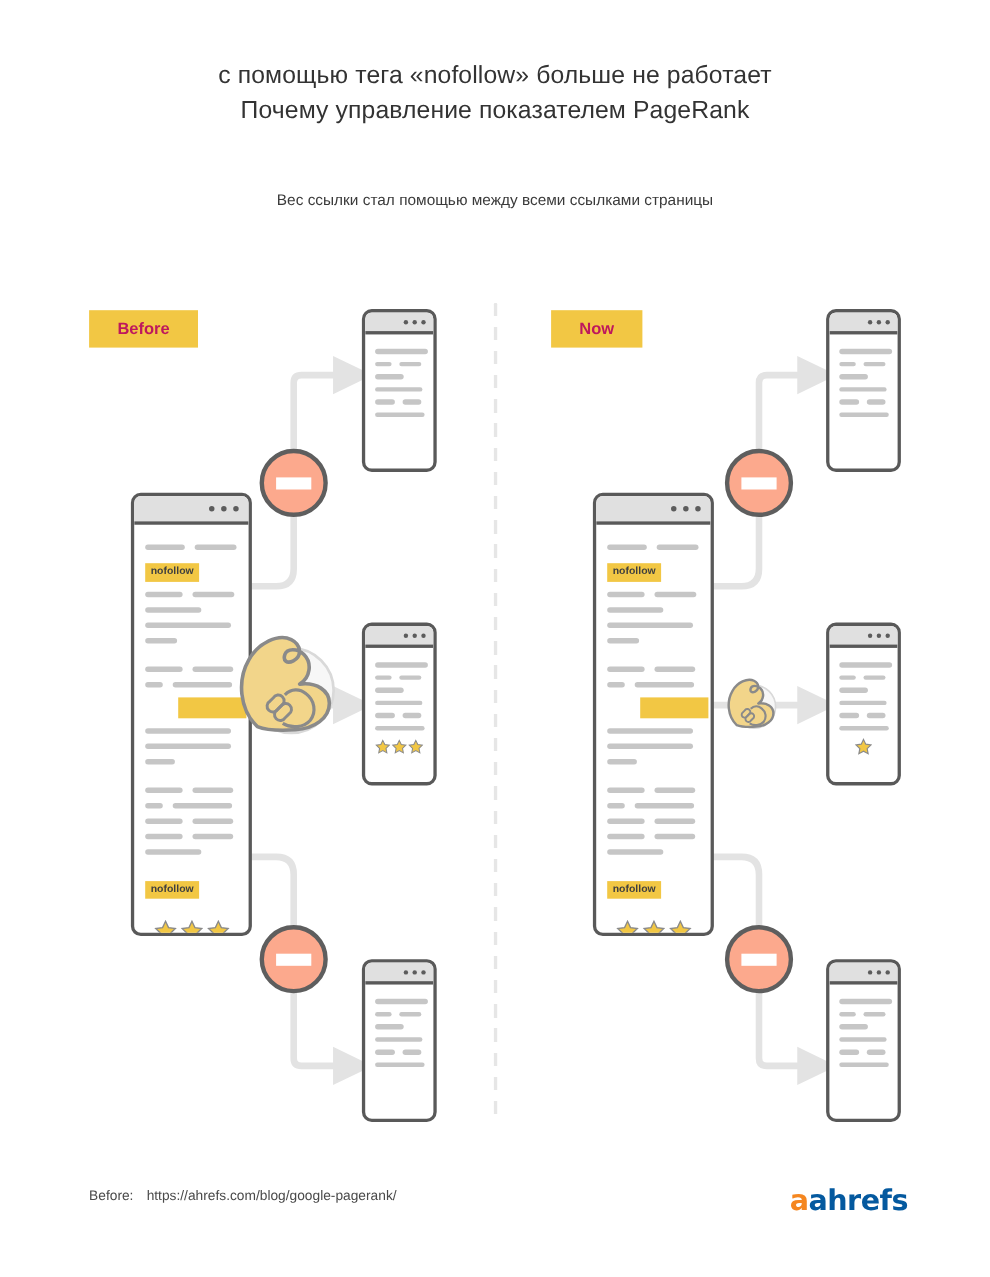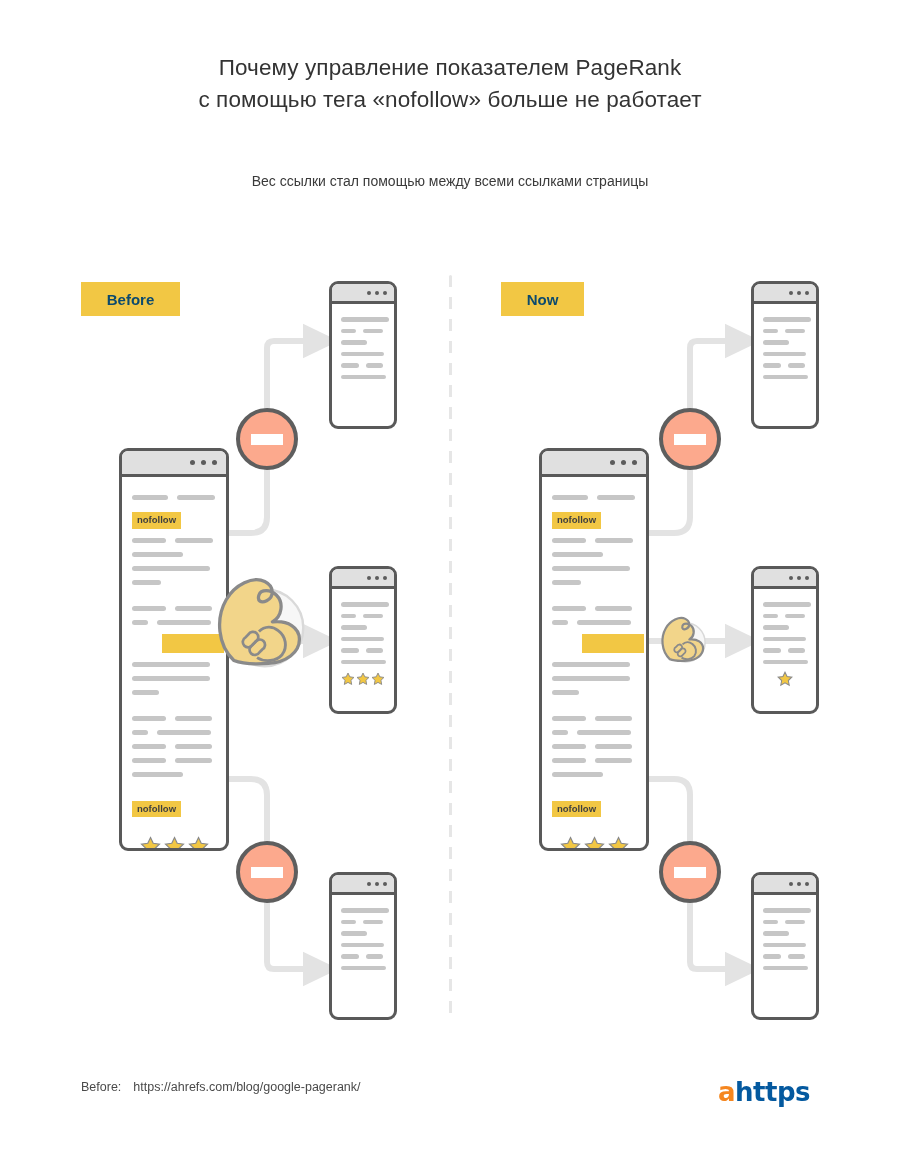--- a/index.html
+++ b/index.html
@@ -29,21 +29,21 @@
     font-size:14px; font-weight:400; line-height:22px;
     color:#3a3a3a;
   }
   .subtitle span { display:block; }
 
   
   .phase-badge {
     position:absolute;
     background:#f2c744;
     display:flex; align-items:center; justify-content:center;
-    font-size:15px; font-weight:bold; color:#0c4a6e;
+    font-size:15px; font-weight:bold; color:#be185d;
     height:34px;
   }
   #badge-before { left:81px; top:282px; width:99px; }
   #badge-now    { left:501px; top:282px; width:83px; }
 
   
   .divider {
     position:absolute; left:449px; top:275px;
     width:3px; height:745px;
     background: repeating-linear-gradient(to bottom,
@@ -145,22 +145,22 @@
     font-size:26px; font-weight:bold; letter-spacing:-0.5px;
     font-family:"DejaVu Sans", sans-serif;
   }
   .logo .a { color:#f5861f; }
   .logo .rest { color:#04599f; }
 </style>
 </head>
 <body>
 
 <div class="title">
+  <span>с помощью тега «nofollow» больше не работает</span>
   <span>Почему управление показателем PageRank</span>
-  <span>с помощью тега «nofollow» больше не работает</span>
 </div>
 
 <div class="subtitle">
   <span>Вес ссылки стал помощью между всеми ссылками страницы</span>
 </div>
 
 <div class="divider"></div>
 
 <div class="phase-badge" id="badge-before">
   <span>Before</span>
@@ -511,14 +511,14 @@
     <path d="M52,77 a5.5,5.5 0 1,1 7.5,7.5 l-3,3 a5.5,5.5 0 1,1 -7.5,-7.5 z"></path>
   </g>
 </svg>
 
 <div class="footer-source">
   <span>Before:</span>
   <span class="url">https://ahrefs.com/blog/google-pagerank/</span>
 </div>
 
 <div class="logo">
-  <span class="a">a</span><span class="rest">https</span>
+  <span class="a">a</span><span class="rest">ahrefs</span>
 </div>
 
 </body></html>

